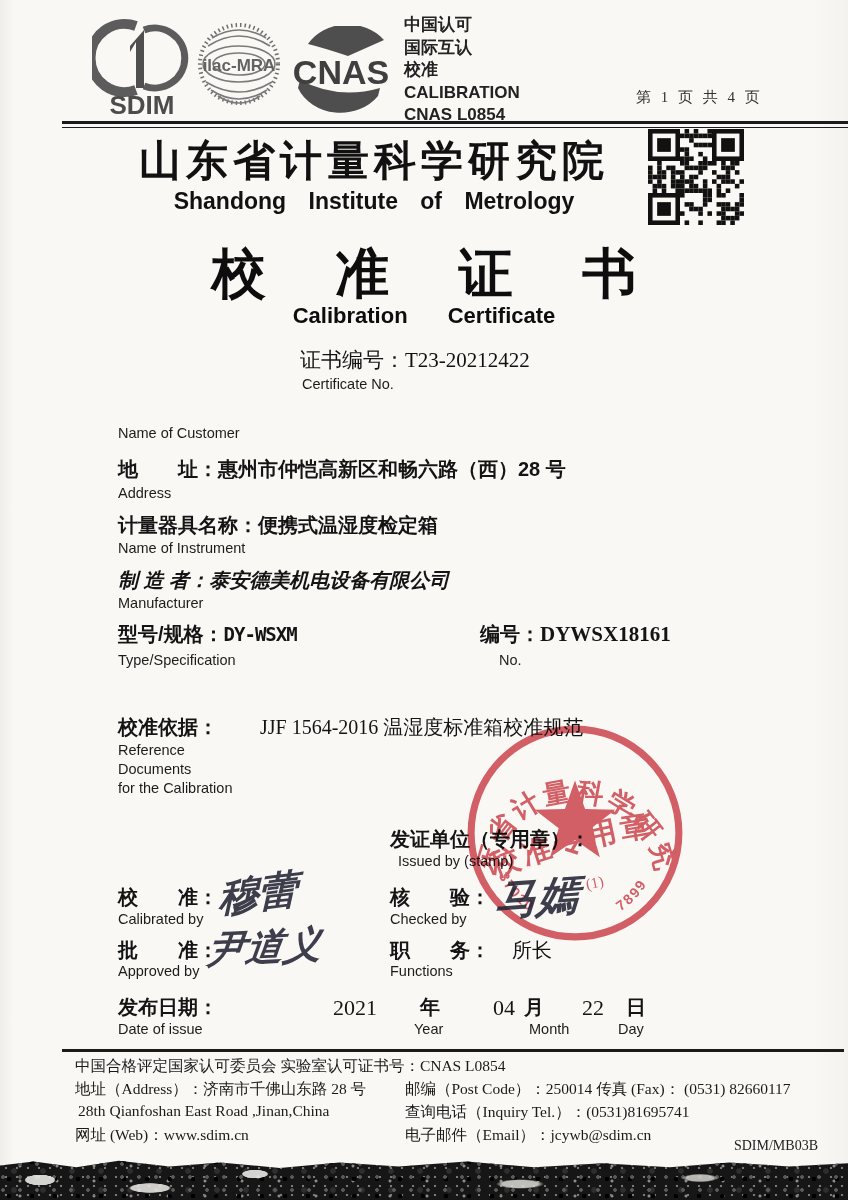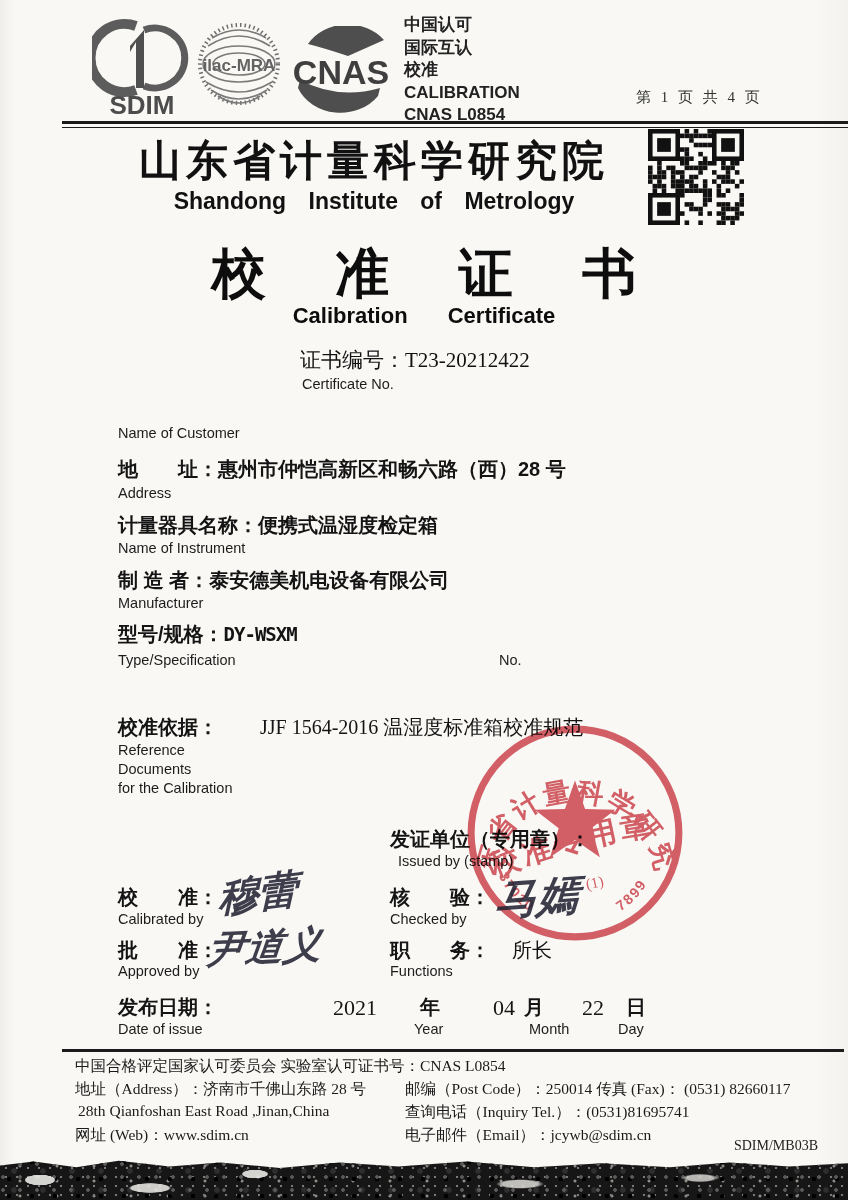--- a/index.html
+++ b/index.html
@@ -278,27 +278,30 @@
   <div class="abs zh" style="left:118px;top:456px;">
     <span>地　　址：</span><span>惠州市仲恺高新区和畅六路（西）28 号</span>
   </div>
   <div class="abs en" style="left:118px;top:485px;">Address</div>
 
   <div class="abs zh" style="left:118px;top:512px;">
     <span>计量器具名称：</span><span>便携式温湿度检定箱</span>
   </div>
   <div class="abs en" style="left:118px;top:540px;">Name of Instrument</div>
 
-  <div class="abs zh" style="left:118px;top:567px;">
+  <div class="abs zh" style="left:118px;top:567px;font-style:italic;">
     <span>制 造 者：</span><span>泰安德美机电设备有限公司</span>
   </div>
   <div class="abs en" style="left:118px;top:595px;">Manufacturer</div>
 
   <div class="abs zh" style="left:118px;top:621px;">
     <span>型号/规格：</span><span class="mono">DY-WSXM</span>
+  </div>
+  <div class="abs zh" style="left:480px;top:621px;">
+    <span>编号：</span><span class="boldserif" style="font-size:21px;">DYWSX18161</span>
   </div>
   <div class="abs en" style="left:118px;top:652px;">Type/Specification</div>
   <div class="abs en" style="left:480px;top:652px;margin-left:19px;">No.</div>
 
   <div class="abs zh" style="left:118px;top:714px;">
     <span>校准依据：</span><span style="display:inline-block;width:42px;"></span><span class="val-serif" style="font-size:20px;">JJF 1564-2016 温湿度标准箱校准规范</span>
   </div>
   <div class="abs en" style="left:118px;top:742px;">Reference</div>
   <div class="abs en" style="left:118px;top:761px;">Documents</div>
   <div class="abs en" style="left:118px;top:780px;">for the Calibration</div>

